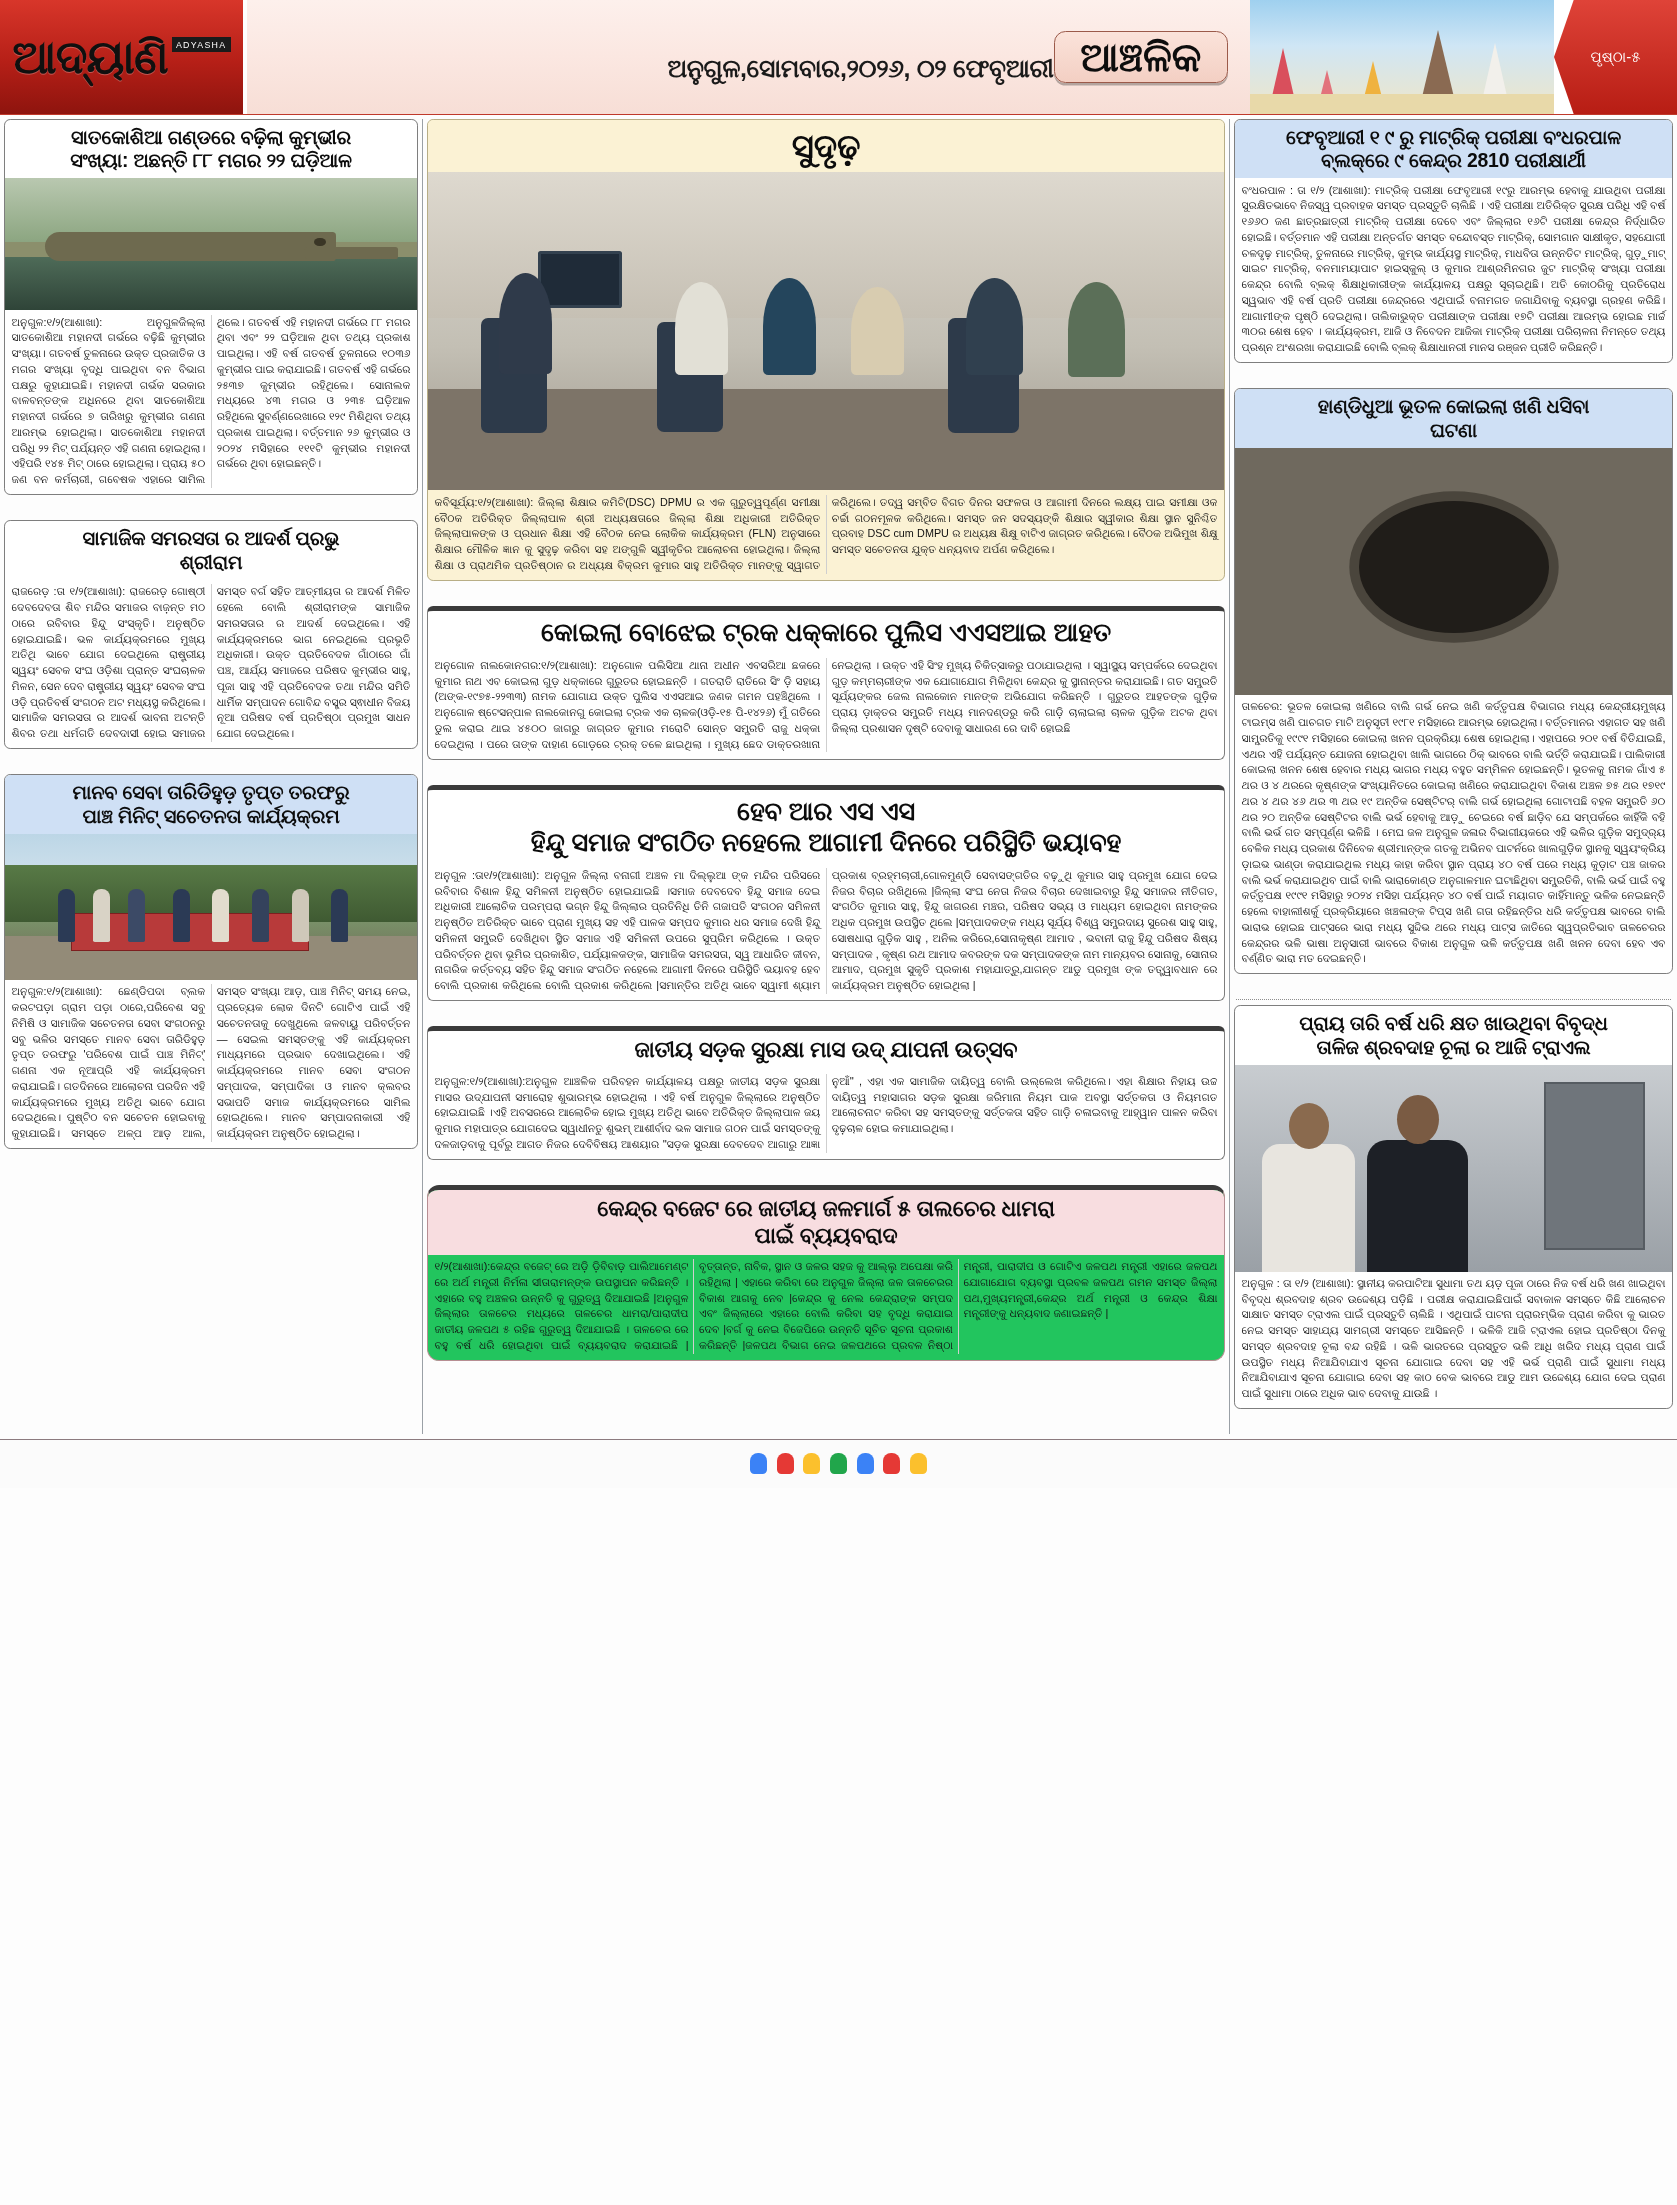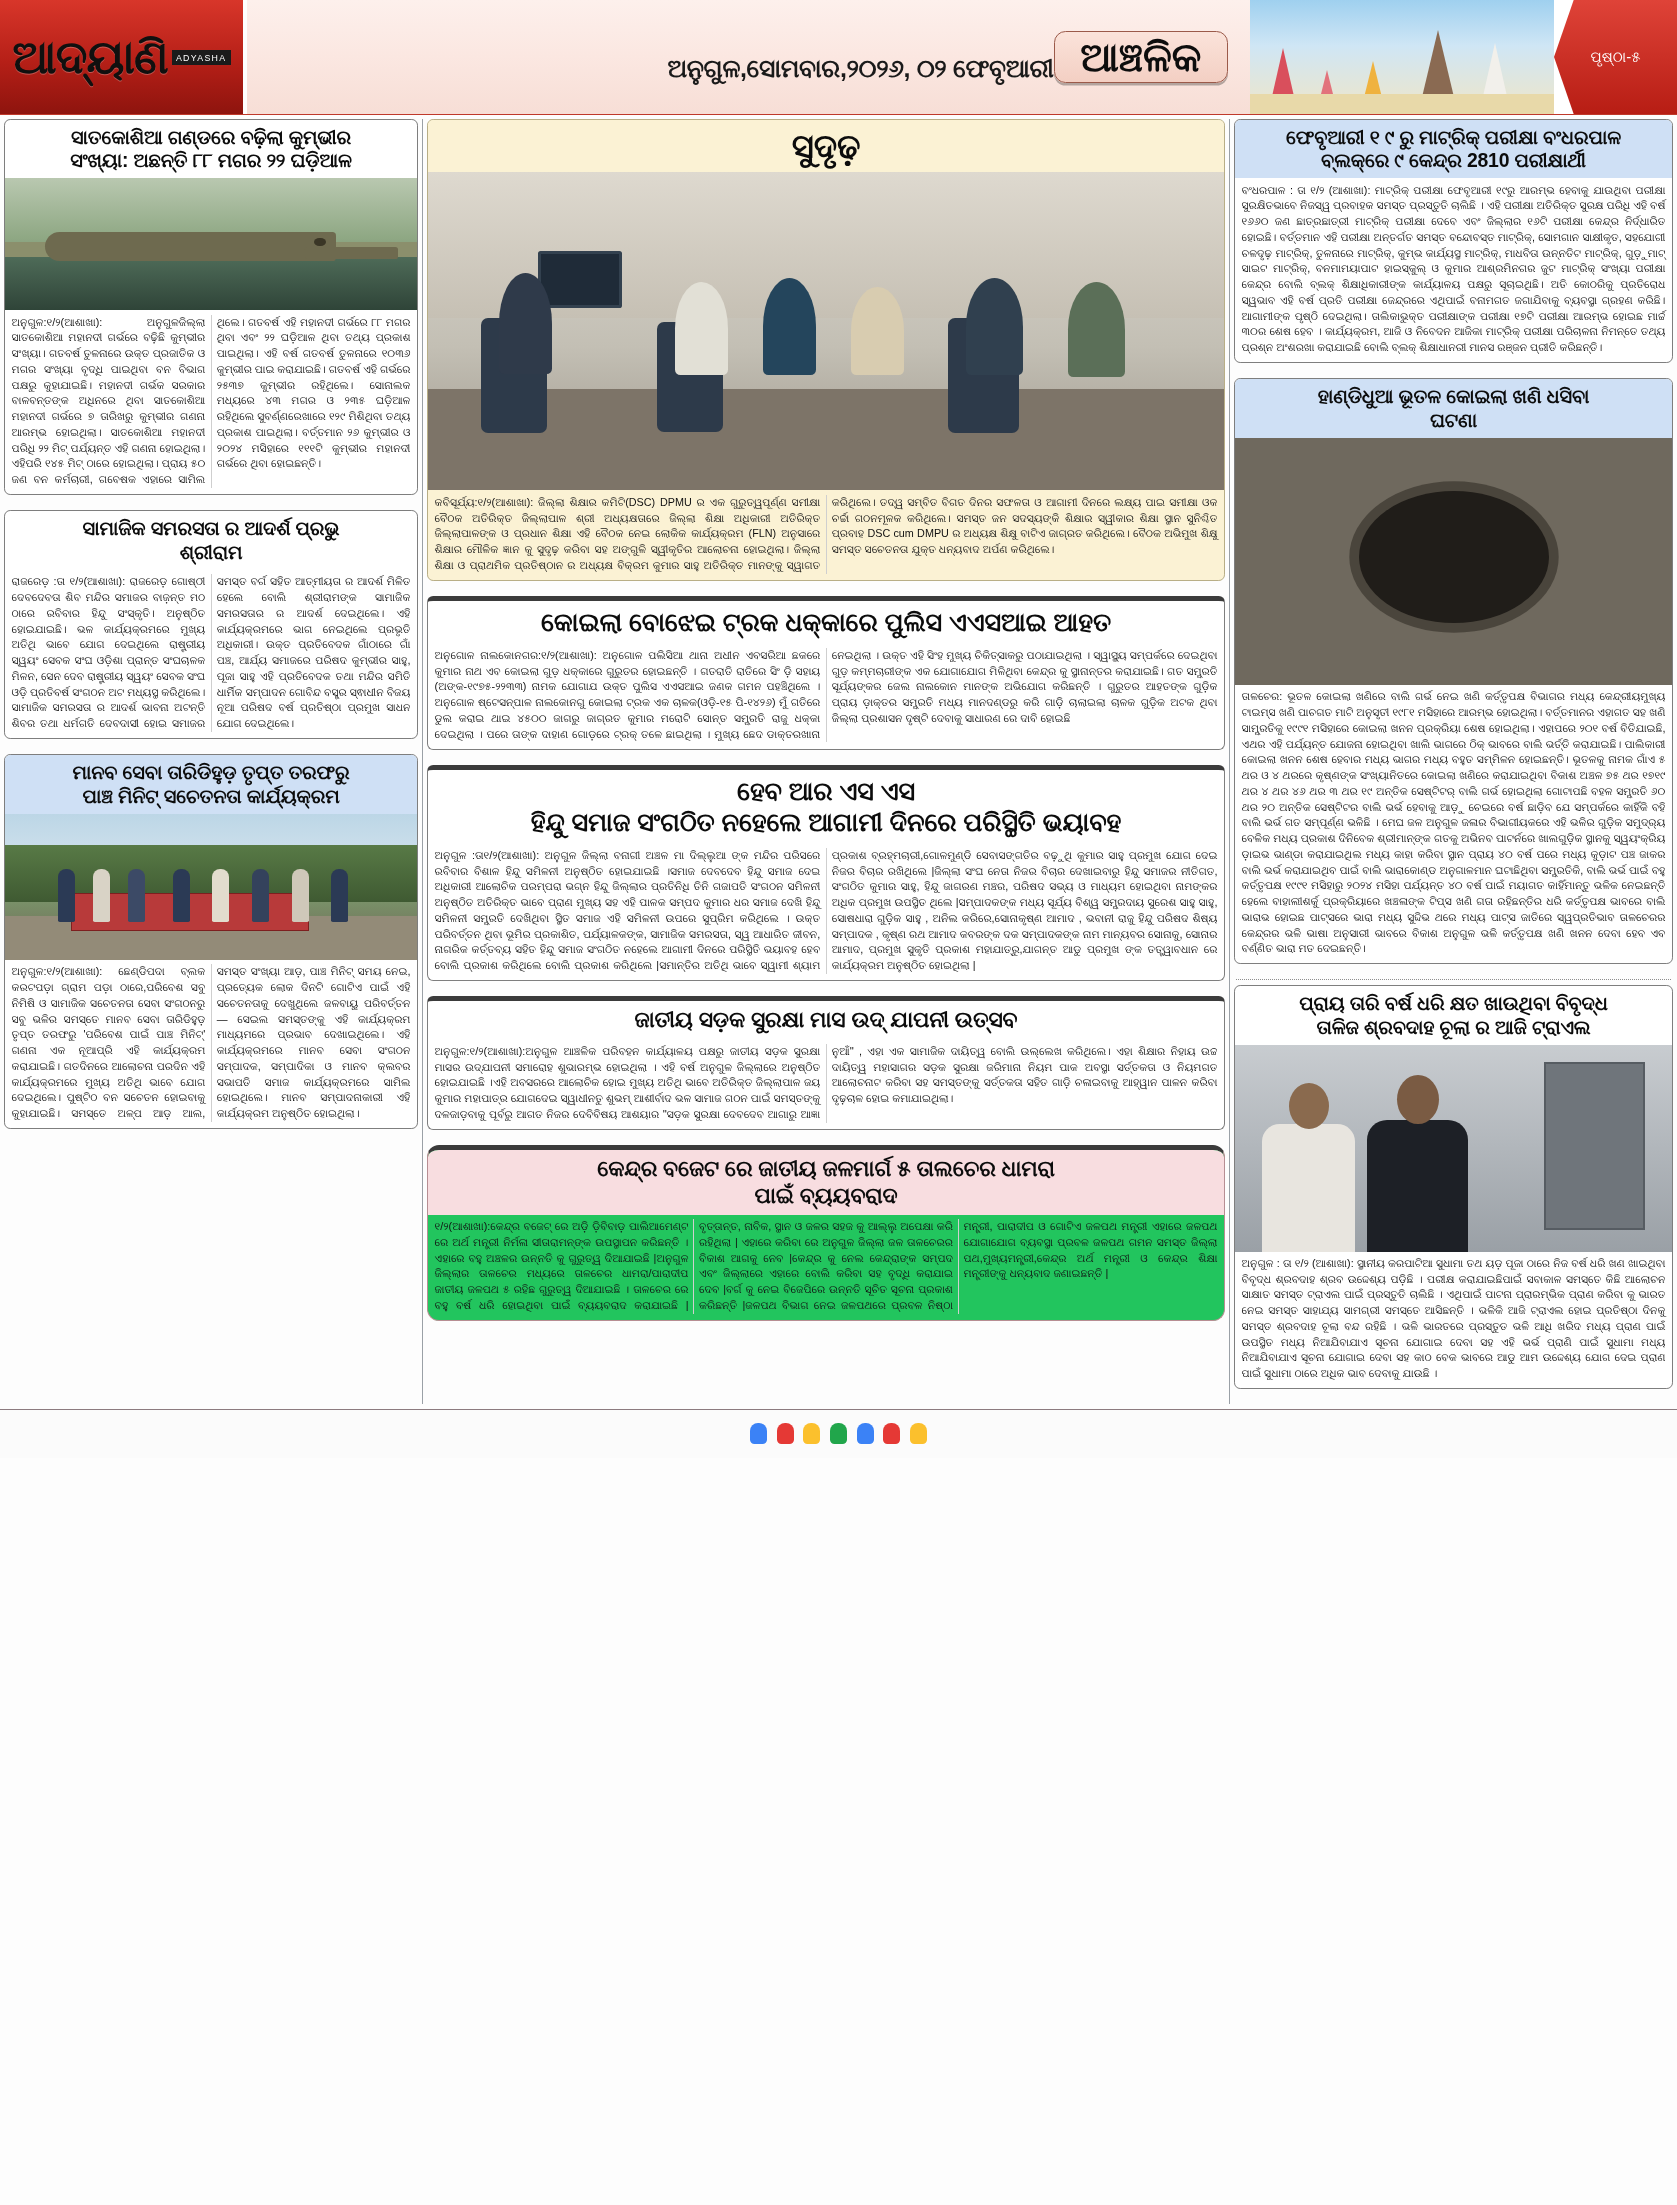--- a/index.html
+++ b/index.html
@@ -41,21 +41,21 @@
   .mh-logo-text {
     color: #10100f;
     font-size: 46px;
     font-weight: bold;
     letter-spacing: -0.9px;
     line-height: 1;
     text-shadow: 0 0.9px 0 rgba(255,255,255,.25);
   }
   .mh-logo-badge {
     background:#1b1b1b; color:#fff; font-size:8.8px; padding:2.6px 4.4px;
-    letter-spacing:1.3px; margin-top:16px;
+    letter-spacing:1.3px; margin-top:3px;
   }
   .mh-center {
     flex: 1;
     background: linear-gradient(180deg,#fdf0ec 0%, #fbe7e1 50%, #f7ded6 100%);
     display:flex; align-items:center; justify-content:space-between;
     padding: 0 17.6px;
     position: relative;
   }
   .mh-date {
     font-size: 25px;
@@ -109,21 +109,21 @@
     padding: 3.5px 0 0 0;
   }
   .col { padding: 0 4.4px; }
   .col-left  { border-right: 1.3px solid #9aa0a6; }
   .col-mid   { border-right: 1.3px solid #9aa0a6; }
 
   
   .card {
     border: 0.9px solid #7e7e7e;
     border-radius: 6.2px;
-    margin-bottom: 15px;
+    margin-bottom: 25px;
     background:#fff;
     overflow:hidden;
     position:relative;
   }
   .card.cream { background:#fbf2d4; border-color:#b8ae86; }
   .card.pink  { background:#22c55e; border-color:#b78e93;border-radius:12px; }
   .card.bar-top { border-top: 5.3px solid #3b3b3b; }
 
   .hl {
     font-weight: bold;

